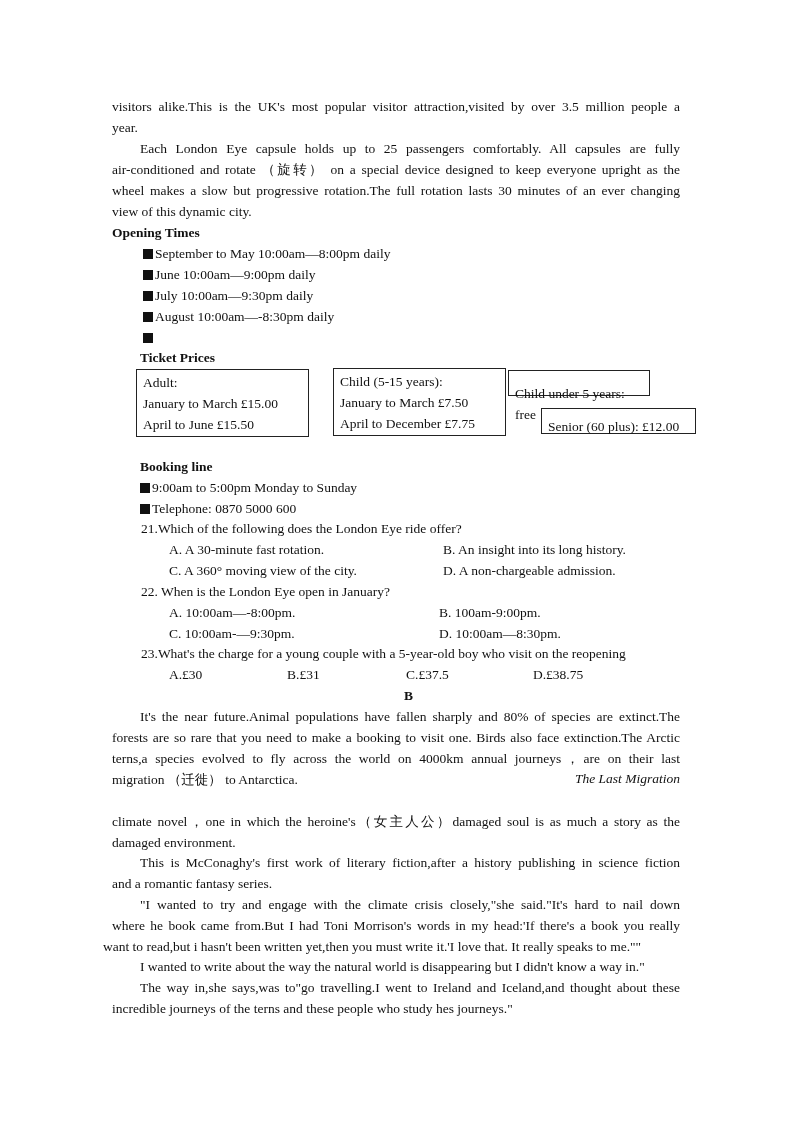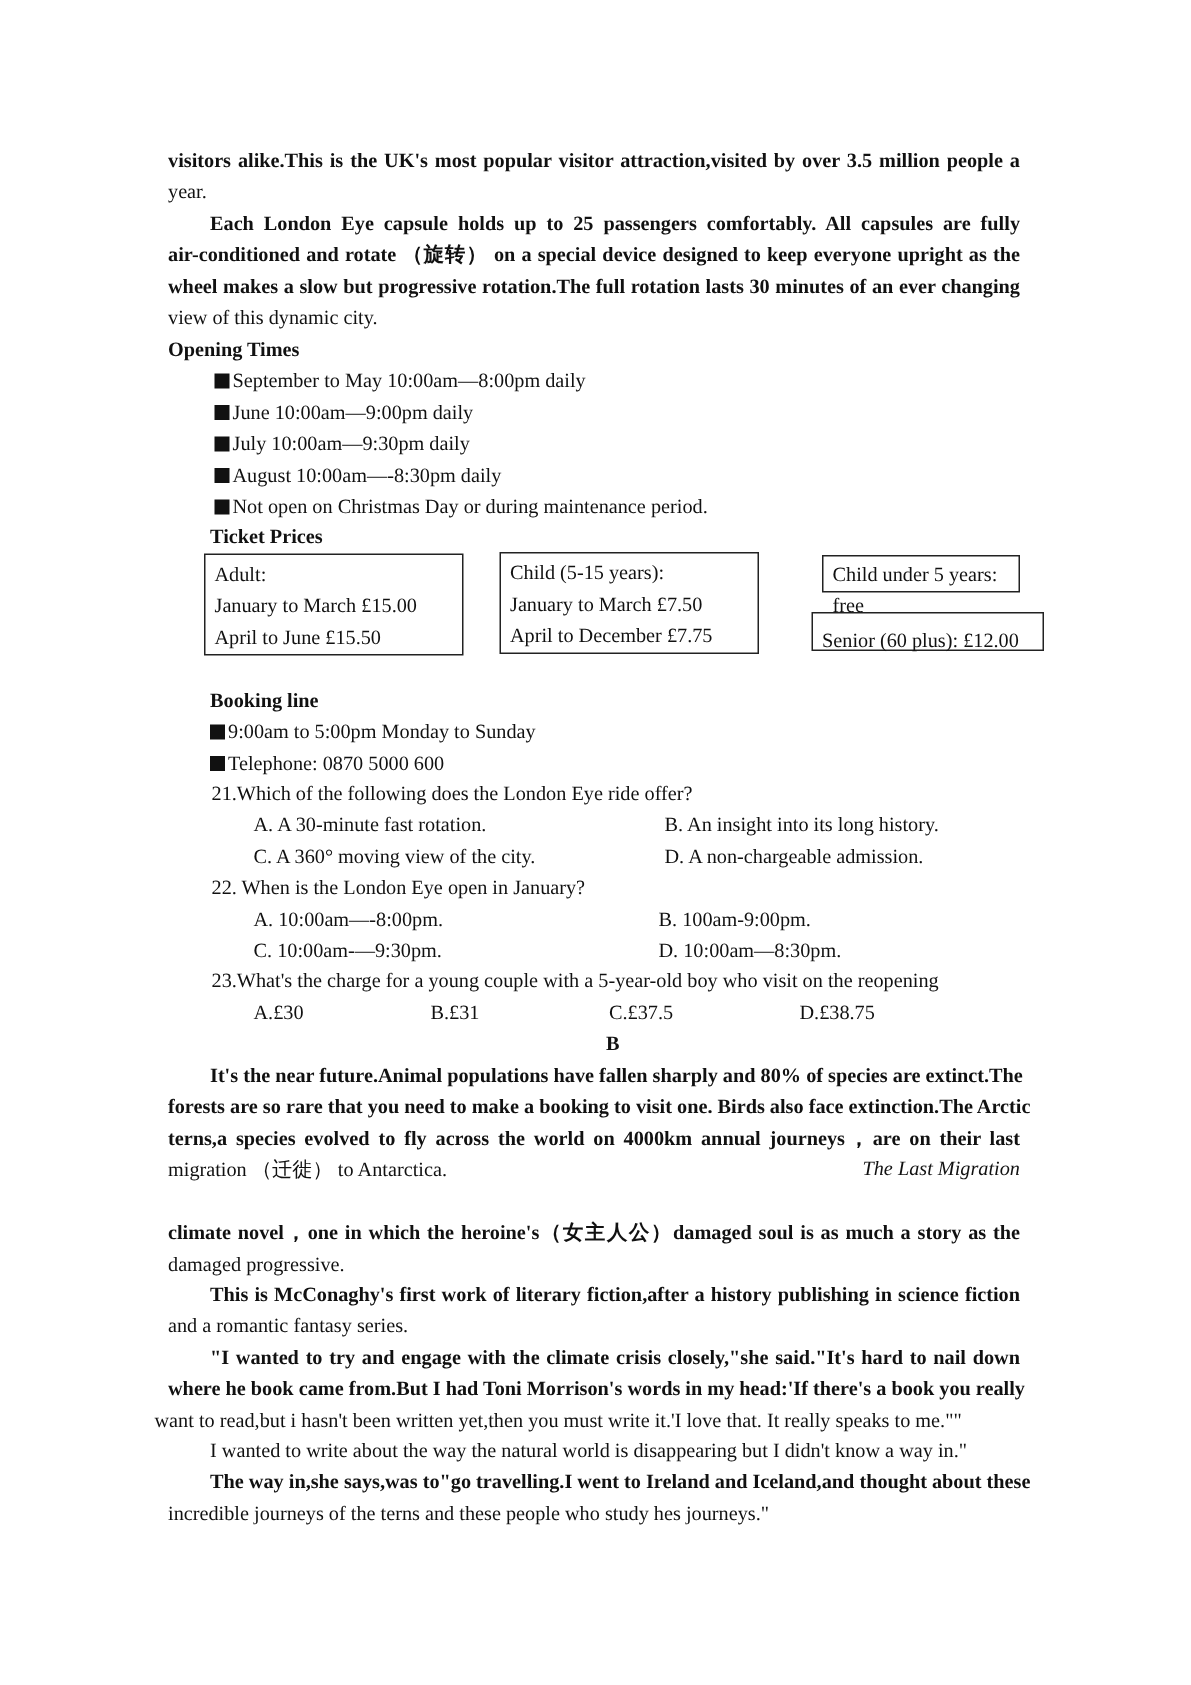--- a/index.html
+++ b/index.html
@@ -2,21 +2,21 @@
 <html><head>
 <meta charset="utf-8">
 <style>
   html, body { margin: 0; padding: 0; background: #ffffff; }
   body {
     width: 794px; height: 1123px; position: relative; overflow: hidden;
     font-family: "Liberation Serif", "DejaVu Serif", serif;
     font-size: 13.5px; color: #111; 
   }
   .line { position: absolute; white-space: nowrap; line-height: 21px; }
-  .just { position: absolute; left: 112px; width: 568px; text-align: justify; text-align-last: justify; line-height: 21px; white-space: nowrap; font-weight: bold; }
+  .just { position: absolute; left: 112px; width: 568px; text-align: justify; text-align-last: justify; line-height: 21px; white-space: nowrap; }
   .bold { font-weight: bold; }
   .ital { font-style: italic; }
   .box { position: absolute; border: 1px solid #222; box-sizing: border-box; padding: 2px 6px; line-height: 21px; font-size: 13.5px; }
   .sq { display: inline-block; width: 10px; height: 10px; background: #111; margin-right: 2px; vertical-align: -1px; }
 </style>
 </head>
 <body>
 
 <div class="just" style="top:96px">visitors alike.This is the UK's most popular visitor attraction,visited by over 3.5 million people a</div>
 <div class="line" style="top:117px;left:112px">year.</div>
@@ -24,35 +24,35 @@
 <div class="just" style="top:138px;left:140px;width:540px">Each London Eye capsule holds up to 25 passengers comfortably. All capsules are fully</div>
 <div class="just" style="top:159px">air-conditioned and rotate （旋转） on a special device designed to keep everyone upright as the</div>
 <div class="just" style="top:180px">wheel makes a slow but progressive rotation.The full rotation lasts 30 minutes of an ever changing</div>
 <div class="line" style="top:201px;left:112px">view of this dynamic city.</div>
 
 <div class="line bold" style="top:222px;left:112px">Opening Times</div>
 <div class="line" style="top:243px;left:143px"><span class="sq"></span><span>September to May 10:00am—8:00pm daily</span></div>
 <div class="line" style="top:264px;left:143px"><span class="sq"></span><span>June 10:00am—9:00pm daily</span></div>
 <div class="line" style="top:285px;left:143px"><span class="sq"></span><span>July 10:00am—9:30pm daily</span></div>
 <div class="line" style="top:306px;left:143px"><span class="sq"></span><span>August 10:00am—-8:30pm daily</span></div>
-<div class="line" style="top:327px;left:143px"><span class="sq"></span><span>Not open on Christmas Day or during maintenance period.</span></div>
+<div class="line" style="top:327px;left:143px"><span class="sq"></span></div>
 
 <div class="line bold" style="top:347px;left:140px">Ticket Prices</div>
 
 <div class="box" style="left:136px;top:369px;width:173px;height:68px">
   <div>Adult:</div>
   <div>January to March £15.00</div>
   <div>April  to June £15.50</div>
 </div>
 <div class="box" style="left:333px;top:368px;width:173px;height:68px">
   <div>Child (5-15 years):</div>
   <div>January to March £7.50</div>
   <div>April  to December £7.75</div>
 </div>
-<div class="box" style="left:548px;top:370px;width:132px;height:25px;padding:1px 6px;line-height:21px">
+<div class="box" style="left:508px;top:370px;width:142px;height:25px;padding:12px 6px;line-height:21px">
   <span>Child  under 5 years: free</span>
 </div>
 <div class="box" style="left:541px;top:408px;width:155px;height:26px;padding:7px 6px;line-height:22px">
   <span>Senior (60 plus): £12.00</span>
 </div>
 
 <div class="line bold" style="top:456px;left:140px">Booking line</div>
 <div class="line" style="top:477px;left:140px"><span class="sq"></span><span>9:00am to 5:00pm Monday to Sunday</span></div>
 <div class="line" style="top:498px;left:140px"><span class="sq"></span><span>Telephone:  0870 5000 600</span></div>
 
@@ -78,21 +78,21 @@
 
 <div class="just" style="top:706px;left:140px;width:540px">It's the near future.Animal populations have fallen sharply and 80% of species are extinct.The</div>
 <div class="just" style="top:727px">forests are so rare that you need to make a booking to visit one. Birds also face extinction.The Arctic</div>
 <div class="just" style="top:748px">terns,a species evolved to fly across the world on 4000km annual journeys，are on their last</div>
 <div class="line" style="top:769px;left:112px">migration （迁徙） to Antarctica.</div>
 
 <div class="line" style="top:768px;left:140px;width:540px;display:flex;justify-content:flex-end">
   <span class="ital">The Last Migration</span>
 </div>
 <div class="just" style="top:811px">climate novel，one in which the heroine's（女主人公）damaged soul is as much a story as the</div>
-<div class="line" style="top:832px;left:112px">damaged progressive.</div>
+<div class="line" style="top:832px;left:112px">damaged environment.</div>
 
 <div class="just" style="top:852px;left:140px;width:540px">This is McConaghy's first work of literary  fiction,after a history publishing  in science fiction</div>
 <div class="line" style="top:873px;left:112px">and a romantic fantasy series.</div>
 
 <div class="just" style="top:894px;left:140px;width:540px">"I wanted to try and engage with the climate crisis closely,"she said."It's hard to nail down</div>
 <div class="just" style="top:915px">where he book came from.But I had Toni Morrison's words in my head:'If there's a book you really</div>
 <div class="line" style="top:936px;left:103px">want to read,but i hasn't been written yet,then you must write it.'I love that. It really speaks to me.""</div>
 
 <div class="line" style="top:956px;left:140px">I wanted to write about the way the natural world is disappearing but I didn't know a way in."</div>
 

